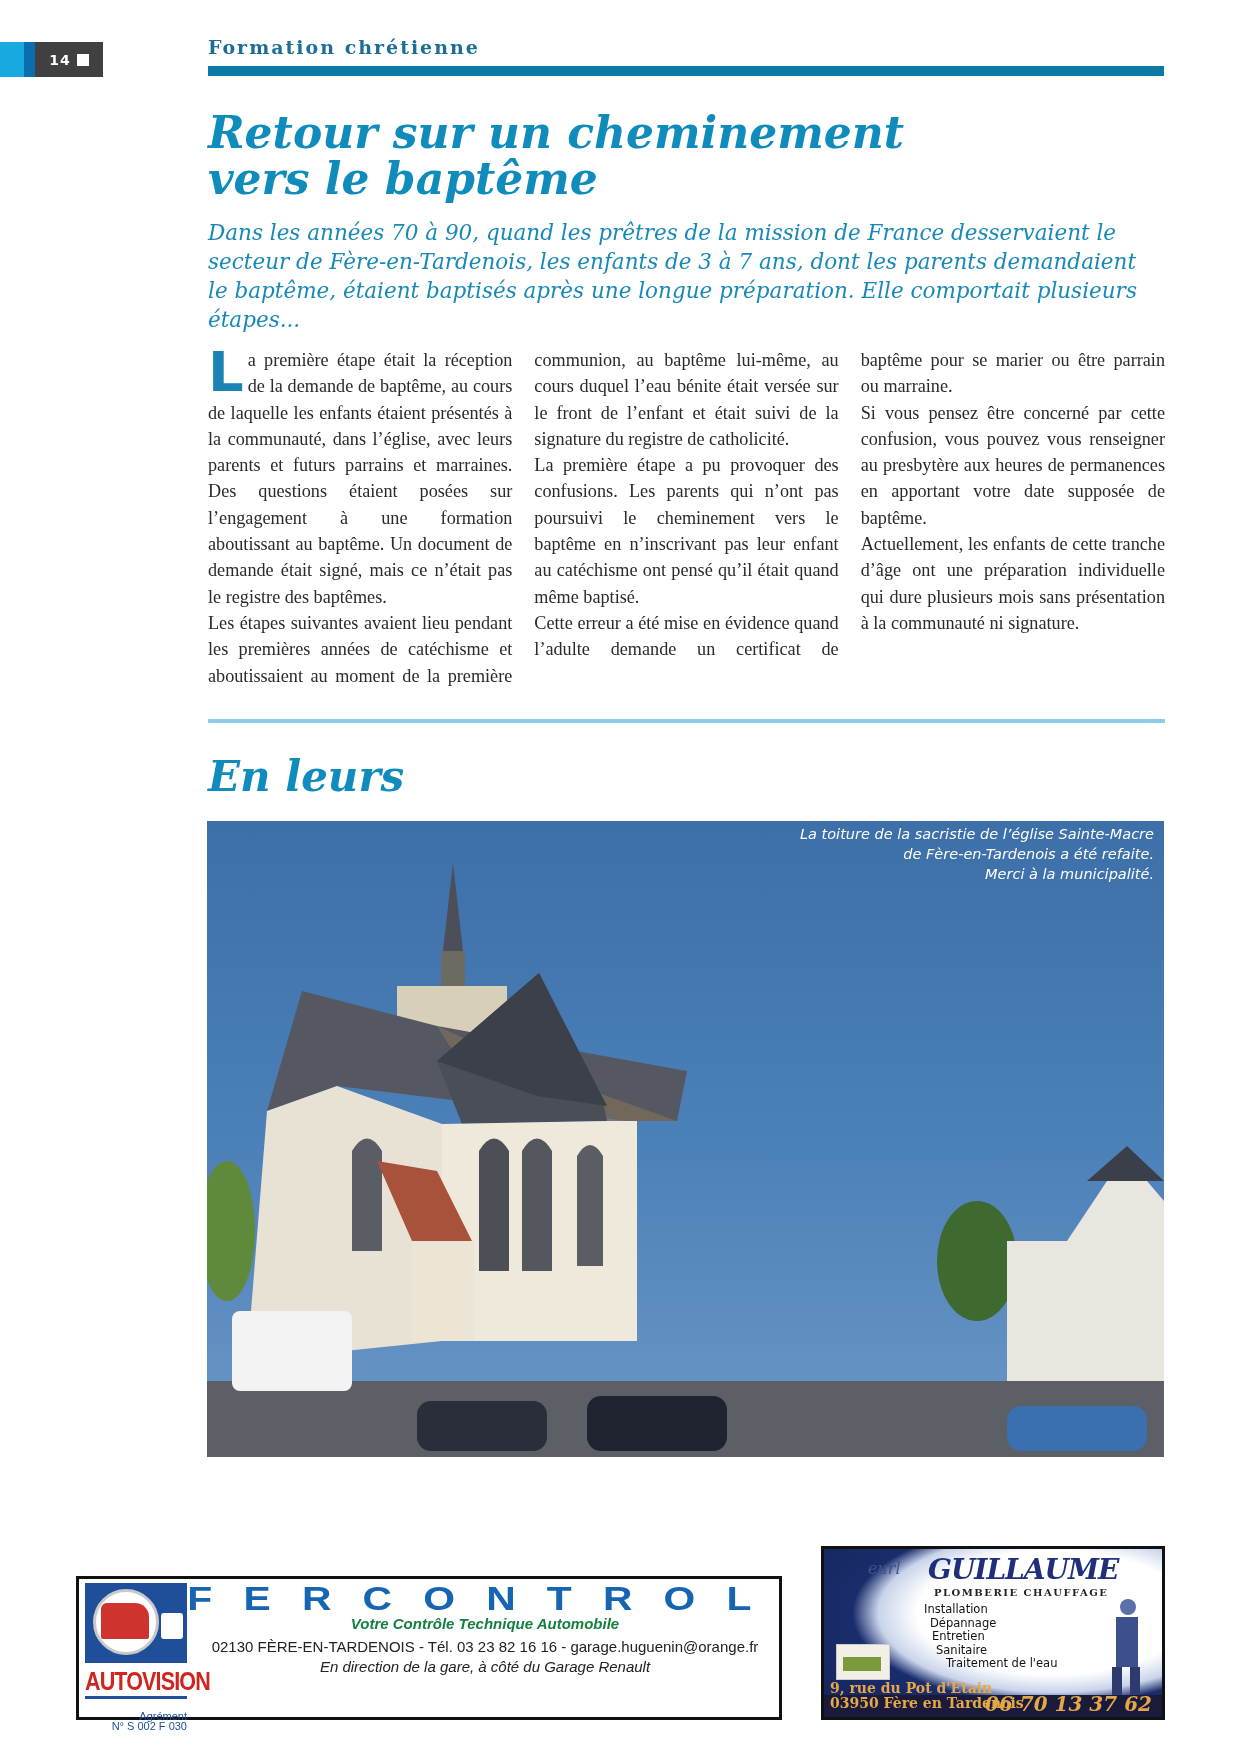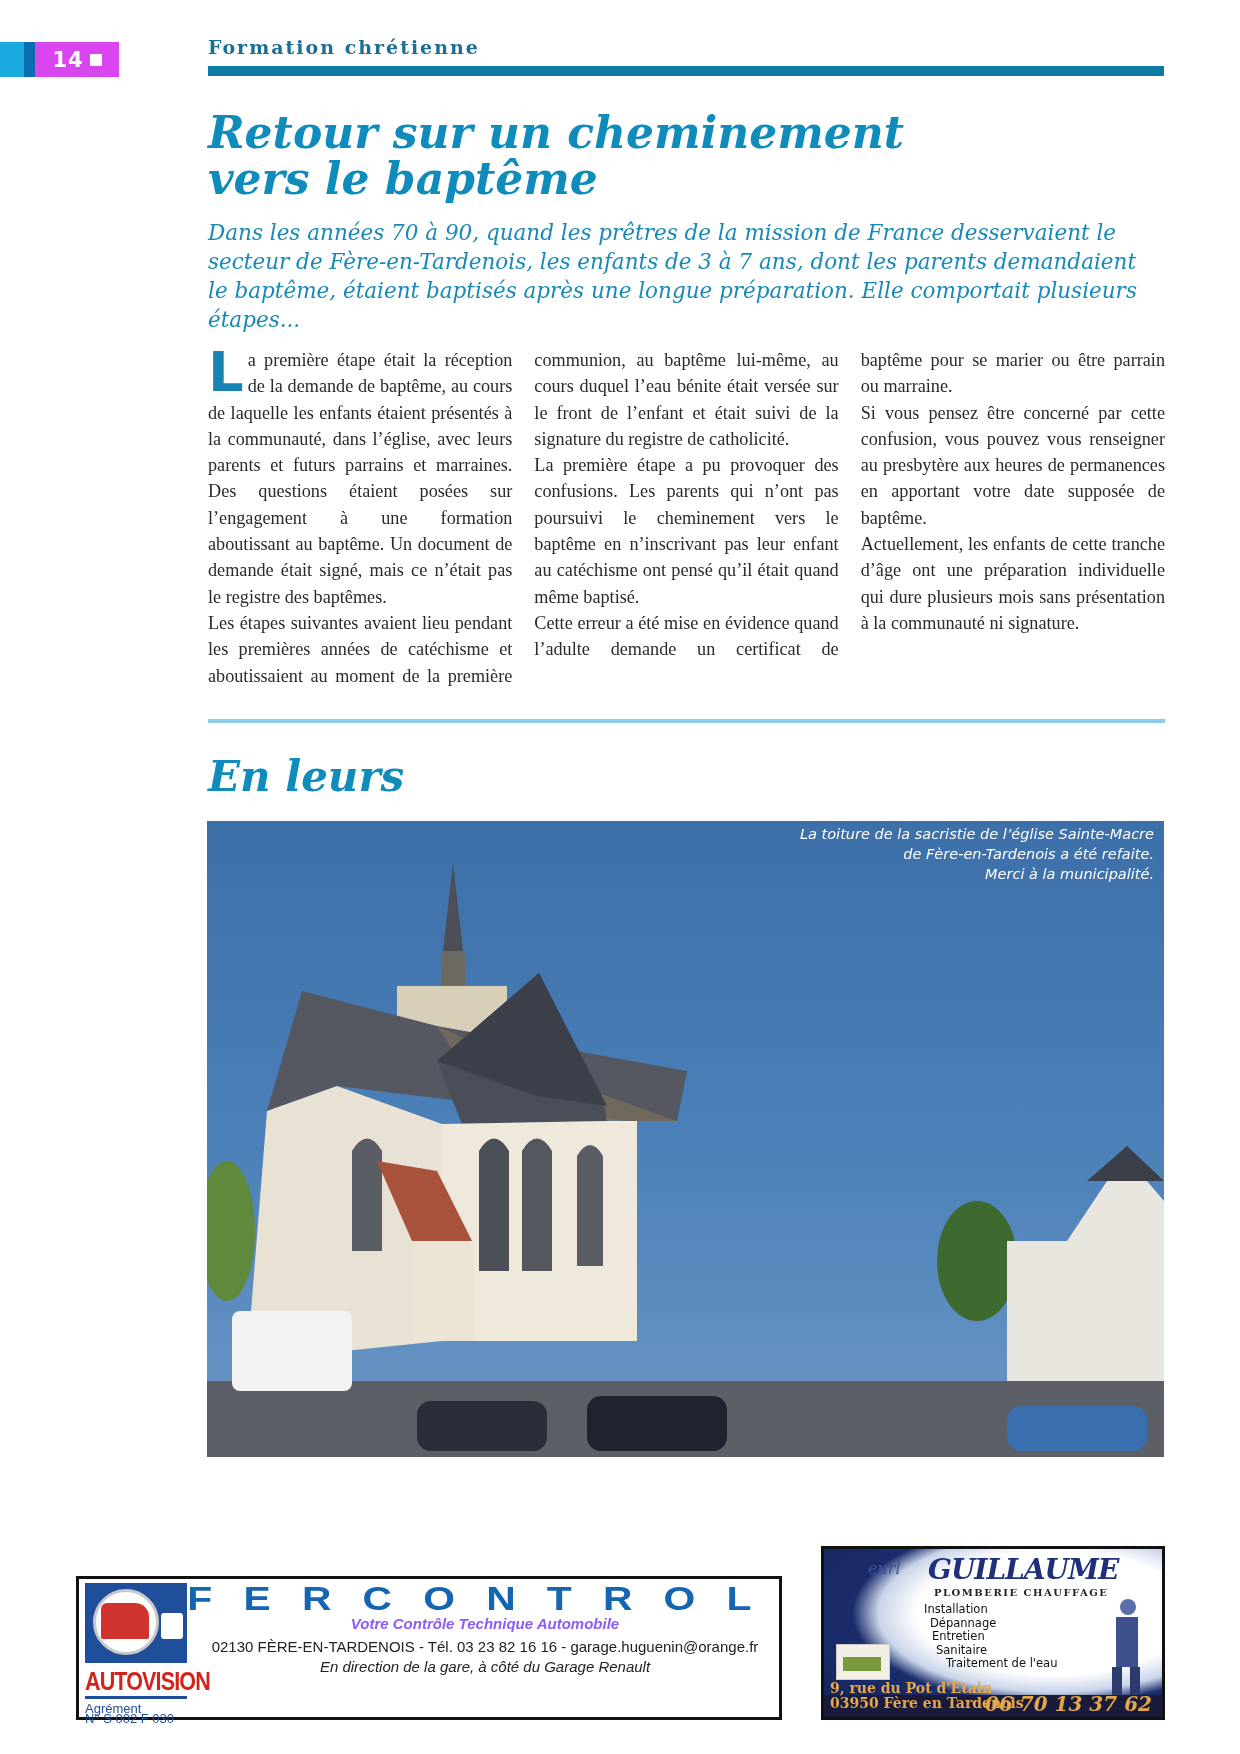--- a/index.html
+++ b/index.html
@@ -4,22 +4,22 @@
 <style>
   html, body { margin: 0; padding: 0; }
   body {
     width: 1240px; height: 1754px; position: relative; background: #ffffff;
     font-family: "Liberation Serif", serif; color: #222;
     overflow: hidden;
   }
   
   .tab-light { position: absolute; left: 0; top: 42px; width: 24px; height: 35px; background: #17a9df; }
   .tab-dark { position: absolute; left: 24px; top: 42px; width: 11px; height: 35px; background: #0a6db0; }
-  .tab-num { position: absolute; left: 35px; top: 42px; width: 84px; height: 35px; background: #d946ef;
-    color: #fff; font-family: "DejaVu Sans", sans-serif; font-weight: bold; font-size: 21px;
+  .tab-num { position: absolute; left: 35px; top: 42px; width: 68px; height: 35px; background: #404040;
+    color: #fff; font-family: "DejaVu Sans", sans-serif; font-weight: bold; font-size: 14px;
     display: flex; align-items: center; justify-content: center; gap: 6px; letter-spacing: 1px; }
   .tab-num .sq { width: 12px; height: 12px; background: #fff; display: inline-block; }
   .section-label { position: absolute; left: 208px; top: 36px; font-family: "DejaVu Serif", serif; font-weight: bold;
     font-size: 19px; letter-spacing: 2px; color: #1b6e96; }
   .section-rule { position: absolute; left: 208px; top: 66px; width: 956px; height: 10px; background: #0c7aa5; }
 
   .title { position: absolute; left: 208px; top: 110px; margin: 0; font-family: "DejaVu Serif", serif; font-style: italic;
     font-weight: bold; font-size: 44px; line-height: 46px; color: #0f8cbb; }
   .lead { position: absolute; left: 208px; top: 218px; width: 940px; margin: 0; font-family: "DejaVu Serif", serif;
     font-style: italic; font-size: 21.5px; line-height: 29px; color: #1889b7; }
@@ -40,24 +40,24 @@
 
   
   .ad-fercontrol { position: absolute; left: 76px; top: 1576px; width: 706px; height: 144px; border: 3px solid #111; box-sizing: border-box; background: #fff; }
   .autovision { position: absolute; left: 6px; top: 4px; width: 104px; height: 130px; }
   .av-logo { width: 102px; height: 80px; background: #1f4e9b; position: relative; }
   .av-circle { position: absolute; left: 8px; top: 6px; width: 66px; height: 66px; border-radius: 50%; background: #fff; border: 3px solid #c9c9c9; box-sizing: border-box; }
   .av-car { position: absolute; left: 16px; top: 20px; width: 48px; height: 36px; background: #d0332d; border-radius: 6px 14px 2px 2px; }
   .av-truck { position: absolute; left: 76px; top: 30px; width: 22px; height: 26px; background: #fff; border-radius: 3px; }
   .av-name { font-family: "Liberation Sans", sans-serif; font-weight: bold; color: #d0241c; font-size: 25px; letter-spacing: -1px; margin-top: 4px; transform: scaleX(0.86); transform-origin: left; white-space: nowrap; }
   .av-rule { height: 3px; background: #1f4e9b; width: 102px; }
-  .av-agr { font-family: "Liberation Sans", sans-serif; font-size: 13px; color: #1f4e9b; text-align: left; width: 102px; margin-top: 5px; line-height: 10px; }
+  .av-agr { font-family: "Liberation Sans", sans-serif; font-size: 11px; color: #1f4e9b; text-align: right; width: 102px; margin-top: 12px; line-height: 10px; }
   .fc-text { position: absolute; left: 112px; top: 0; width: 588px; text-align: center; }
   .fc-brand { font-family: "Liberation Sans", sans-serif; font-weight: bold; color: #1565b2; font-size: 34px; letter-spacing: 26px; margin-top: 2px; line-height: 34px; transform: scaleX(1.2); }
-  .fc-tag { font-family: "Liberation Sans", sans-serif; font-weight: bold; font-style: italic; color: #8b5cf6; font-size: 15px; line-height: 18px; }
+  .fc-tag { font-family: "Liberation Sans", sans-serif; font-weight: bold; font-style: italic; color: #15803d; font-size: 15px; line-height: 18px; }
   .fc-contact { font-family: "Liberation Sans", sans-serif; font-size: 15px; color: #222; line-height: 22px; margin-top: 3px; }
   .fc-dir { font-family: "Liberation Sans", sans-serif; font-style: italic; font-size: 15px; color: #222; line-height: 18px; }
   .fc-note { font-family: "Liberation Serif", serif; font-style: italic; font-size: 12px; color: #111; line-height: 16px; margin-top: 4px; }
 
   .ad-guillaume { position: absolute; left: 821px; top: 1546px; width: 344px; height: 174px; border: 3px solid #111; box-sizing: border-box; overflow: hidden;
     background: radial-gradient(ellipse at 68% 38%, #ffffff 0%, #ffffff 42%, #c9d4ea 54%, #1a2c6b 62%, #14245a 100%); }
   .g-eurl { position: absolute; left: 44px; top: 10px; font-family: "DejaVu Serif", serif; font-style: italic; font-size: 16px; color: #3d5590; }
   .g-name { position: absolute; left: 104px; top: 4px; font-family: "DejaVu Serif", serif; font-style: italic; font-weight: bold; font-size: 28px; color: #1f2f7c; letter-spacing: -1px; }
   .g-trade { position: absolute; left: 110px; top: 38px; font-family: "DejaVu Serif", serif; font-size: 10px; font-weight: bold; color: #222; letter-spacing: 1.5px; }
   .g-services { position: absolute; left: 100px; top: 54px; font-family: "DejaVu Sans", sans-serif; font-size: 11.5px; line-height: 13.5px; color: #111; }

